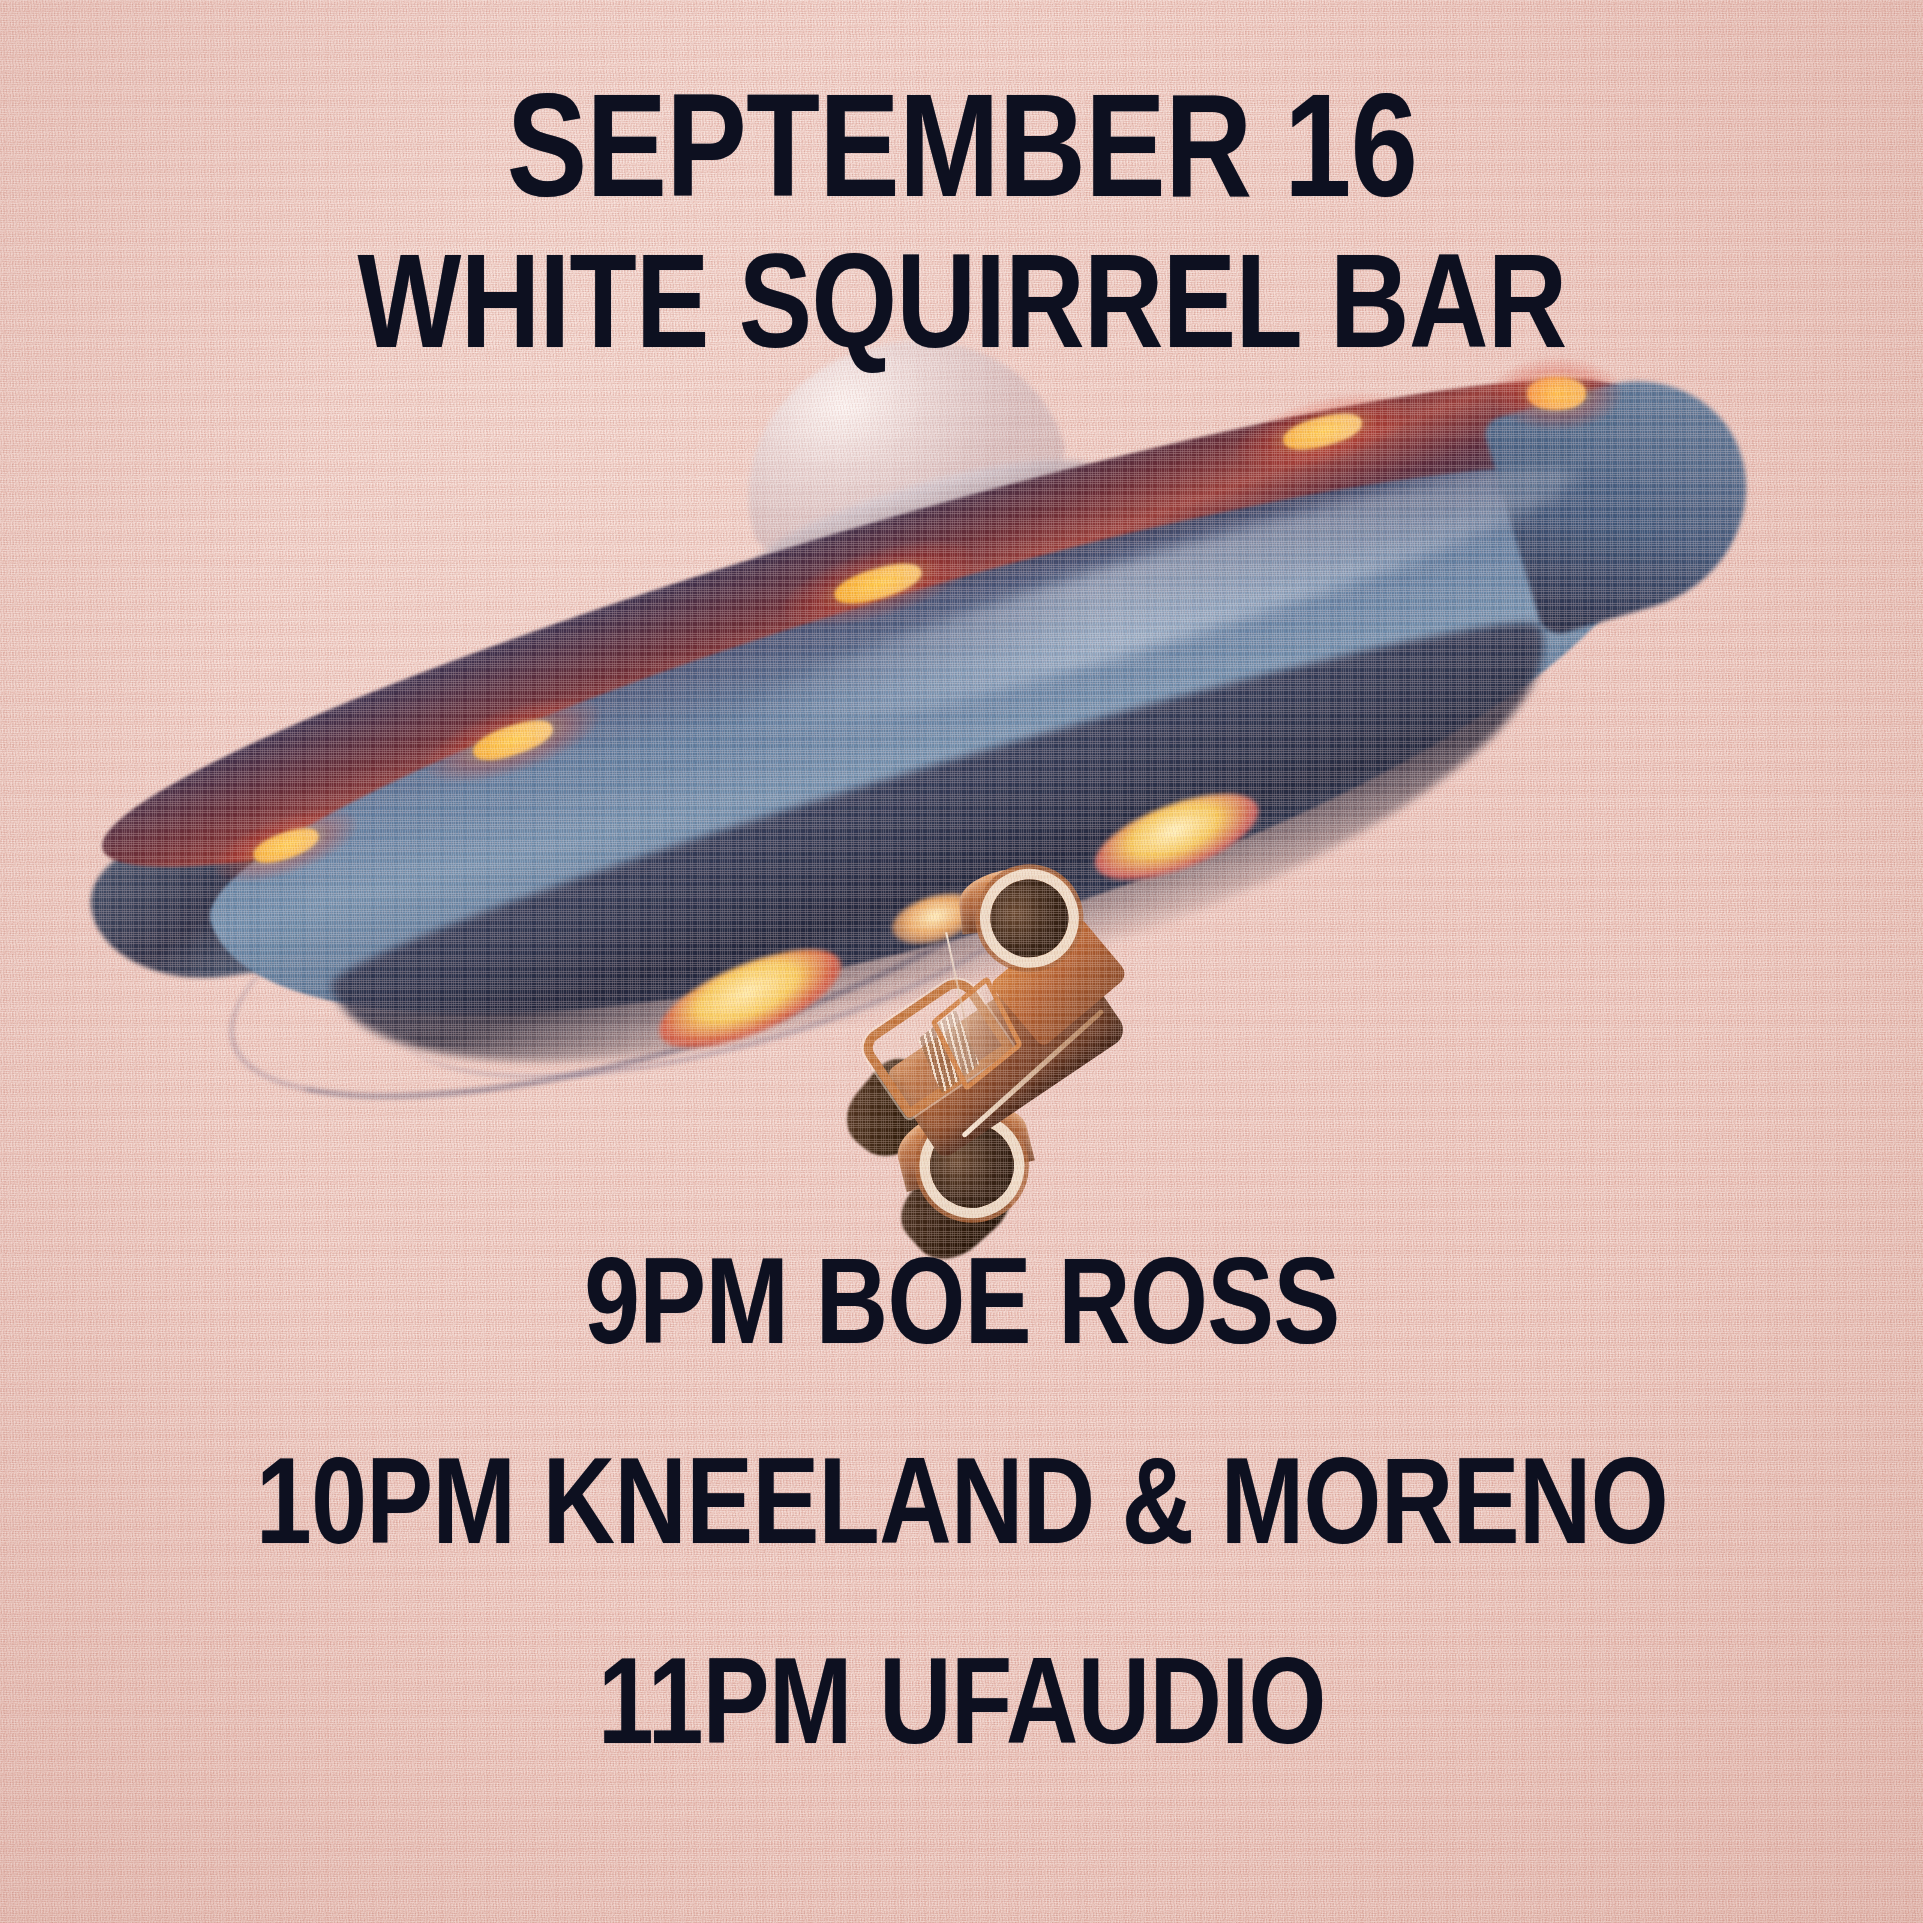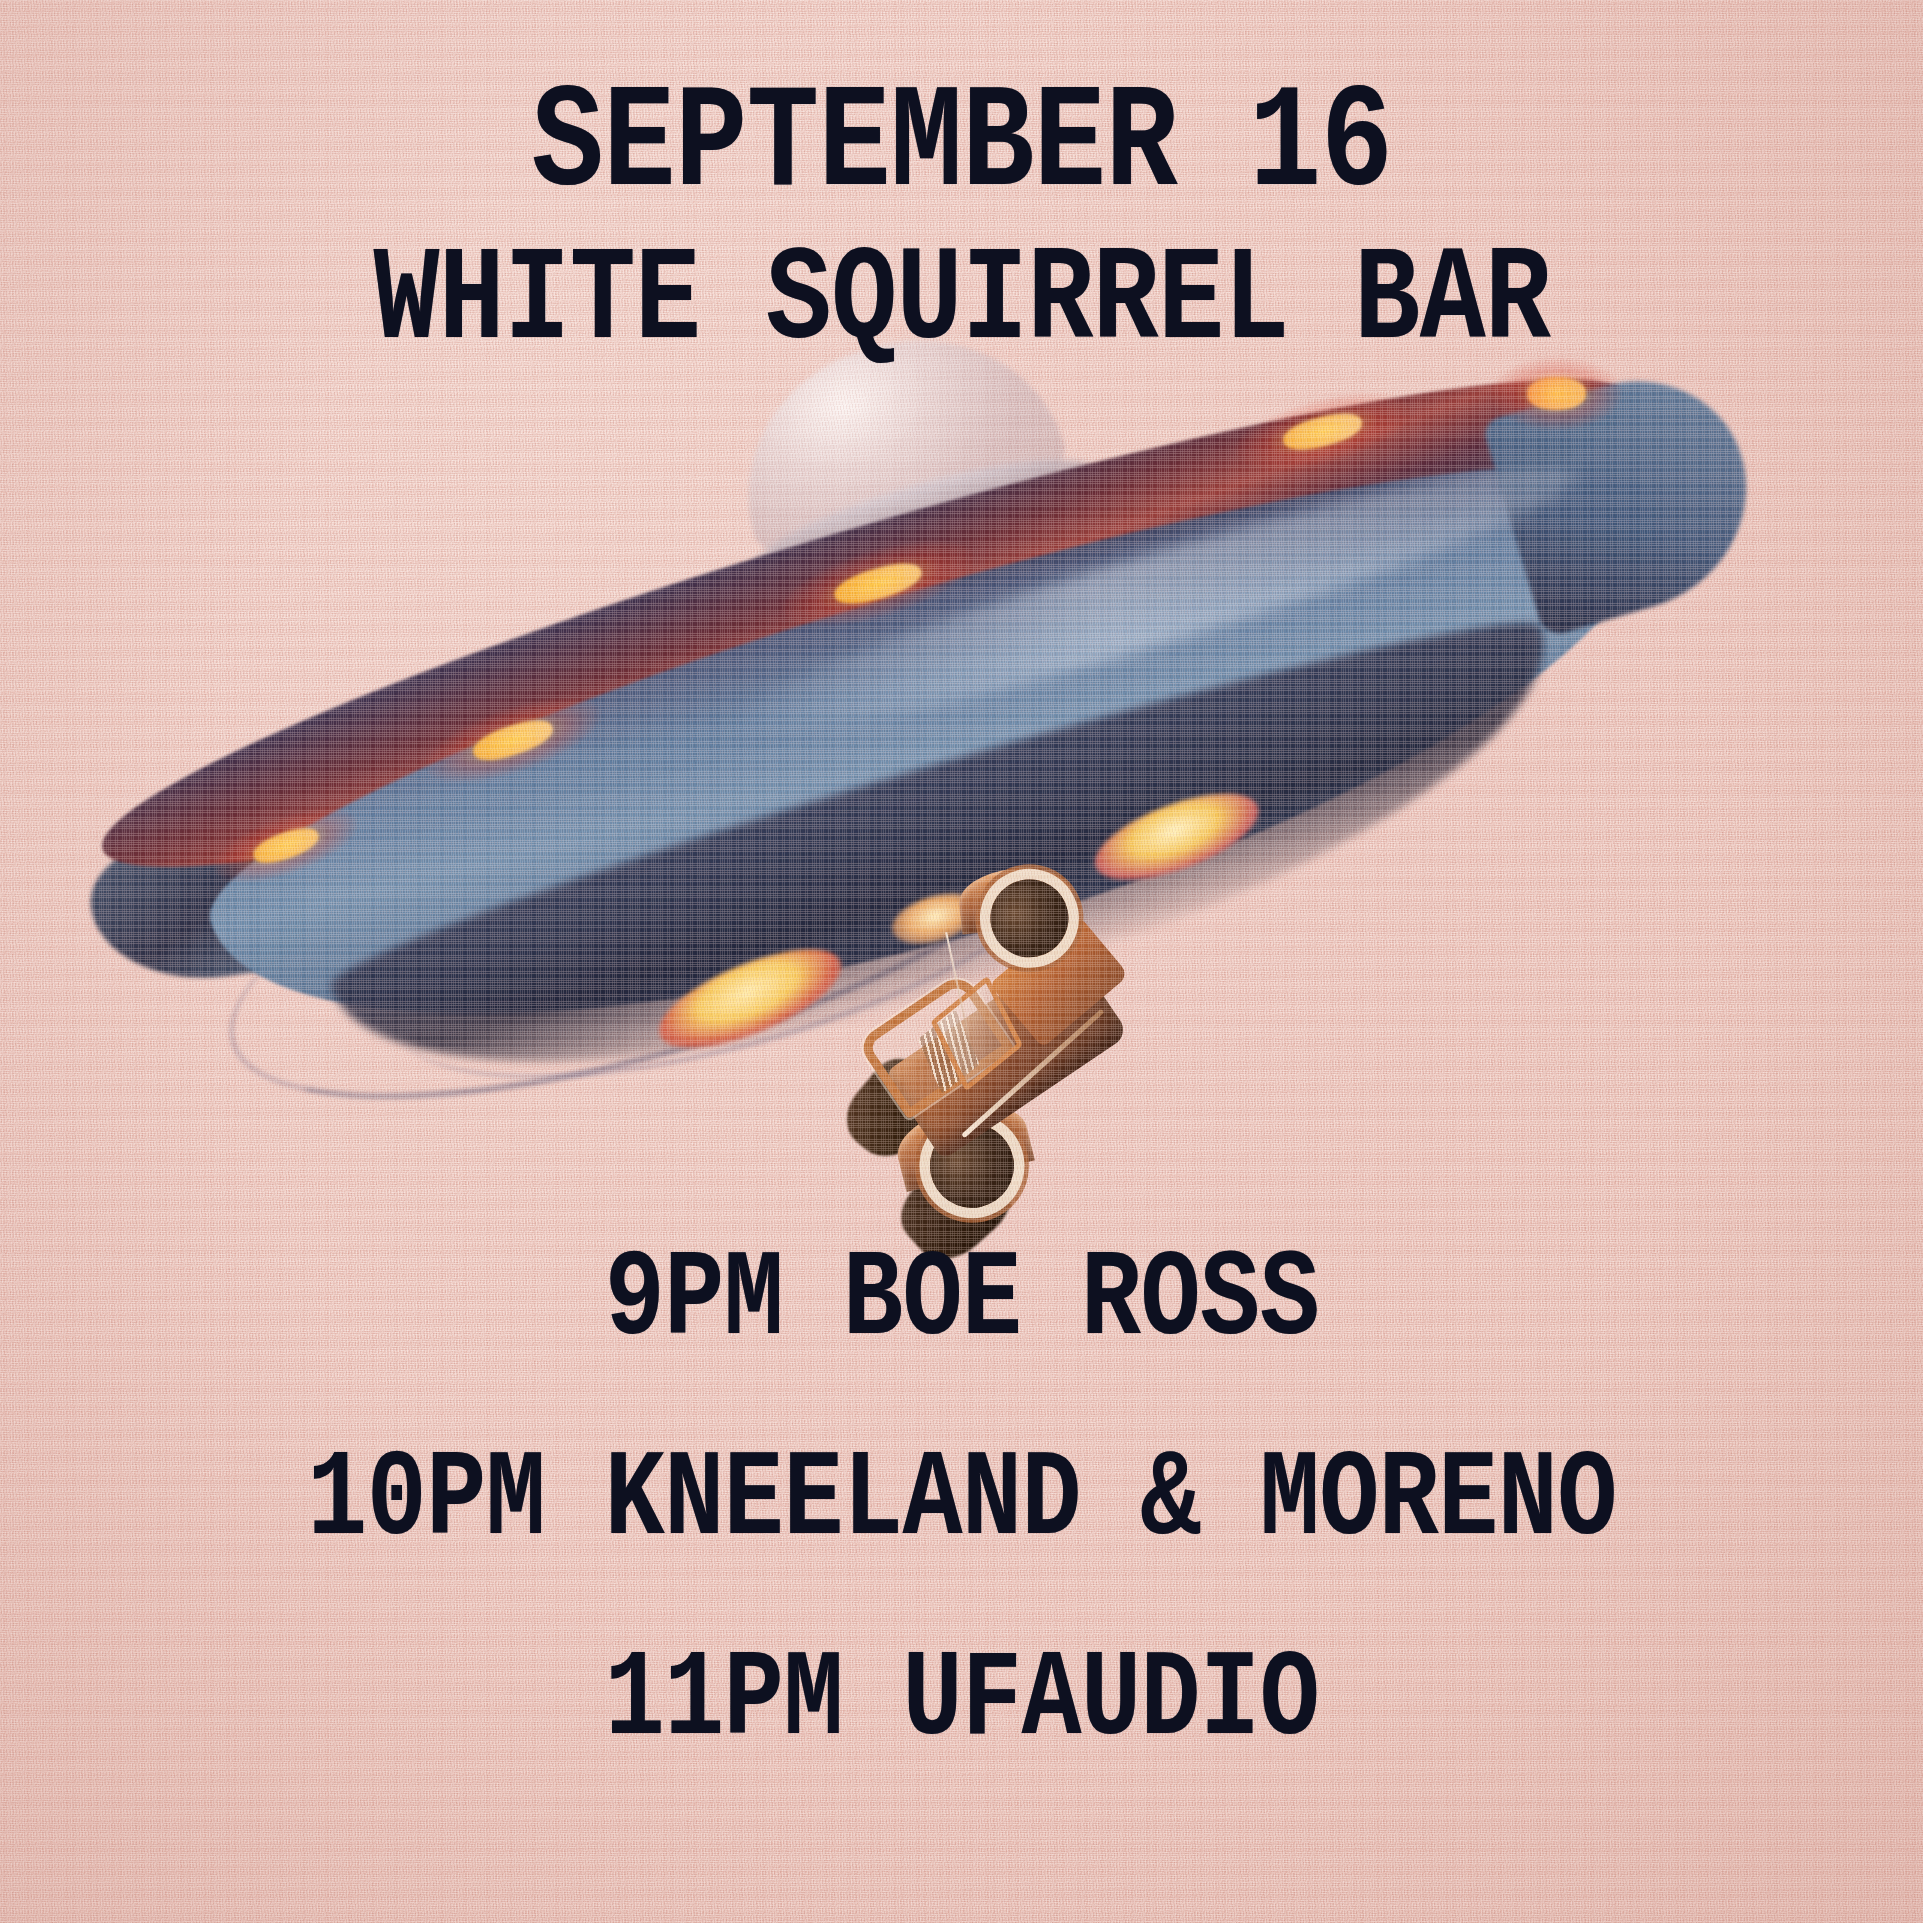--- a/index.html
+++ b/index.html
@@ -4,21 +4,21 @@
 <title>Gig Poster</title>
 <style>
   html,body{margin:0;padding:0;background:#111;}
   *{box-sizing:border-box;}
 
   .poster{
     position:relative;
     width:1924px;height:1924px;
     overflow:hidden;
     background:#f1d0c7;
-    font-family:Liberation Mono, monospace;
+    font-family:Liberation Sans, sans-serif;
   }
 
   
   .bg-base{
     position:absolute;inset:0;
     background:
       radial-gradient(ellipse at 30% 20%, #f5d9d1 0%, #f0cdc4 55%, #ecc6bc 100%);
   }
   .bg-noise{
     position:absolute;inset:-15px;

